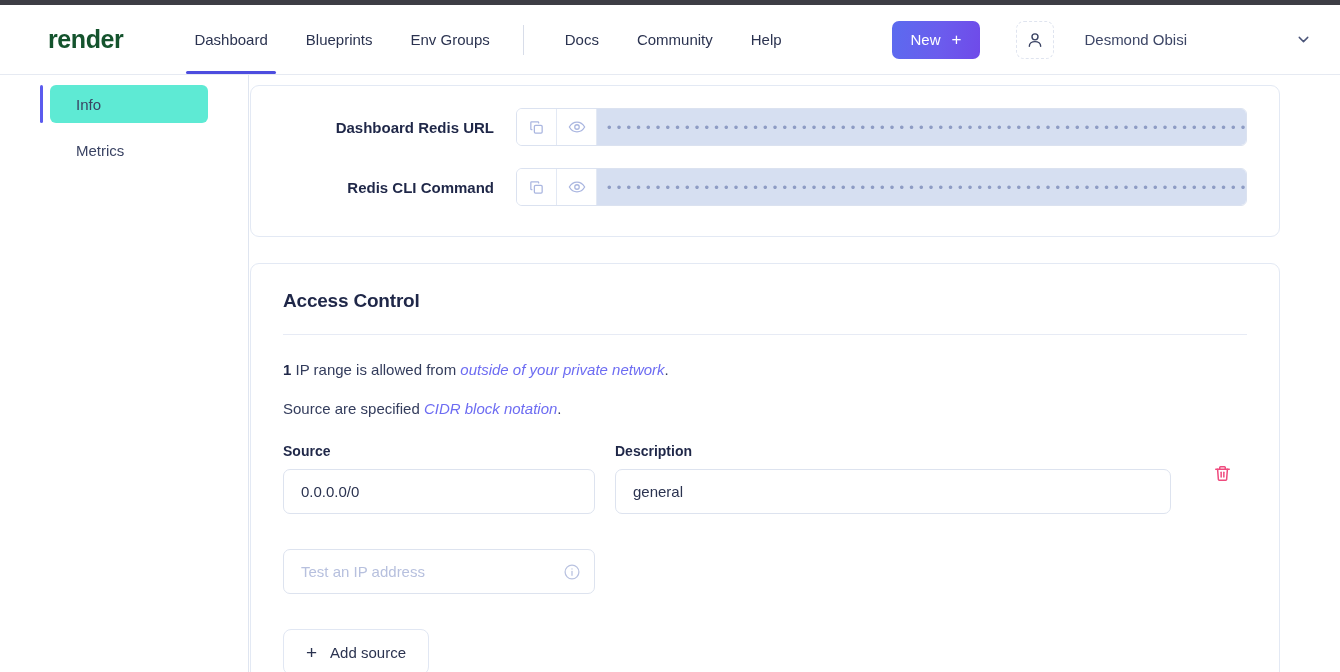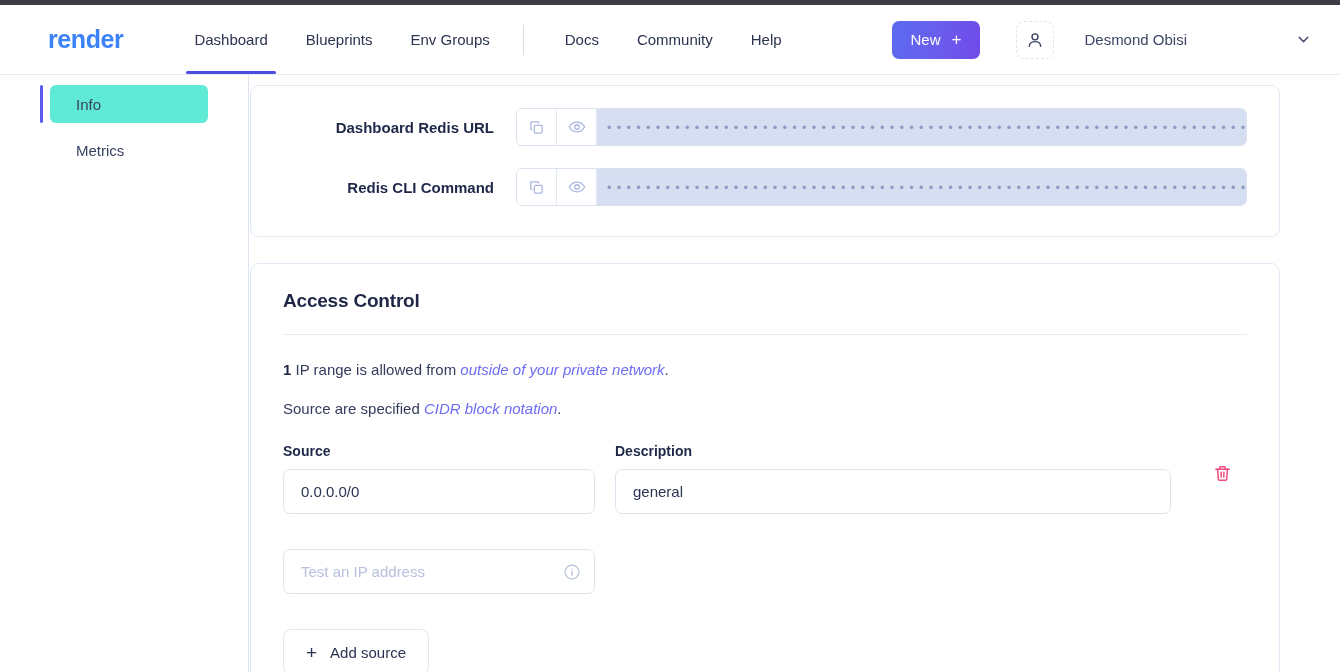--- a/index.html
+++ b/index.html
@@ -27,21 +27,21 @@
     background: #ffffff;
     display: flex;
     align-items: center;
     border-bottom: 1px solid #e6eaf2;
   }
   .brand {
     margin-left: 48px;
     font-size: 25px;
     font-weight: 700;
     letter-spacing: -0.4px;
-    color: #3b82f6;
+    color: #14532d;
     font-family: "Liberation Sans", sans-serif;
   }
   .nav {
     display: flex;
     align-items: stretch;
     height: 100%;
     margin-left: 52px;
   }
   .nav-item {
     display: flex;

